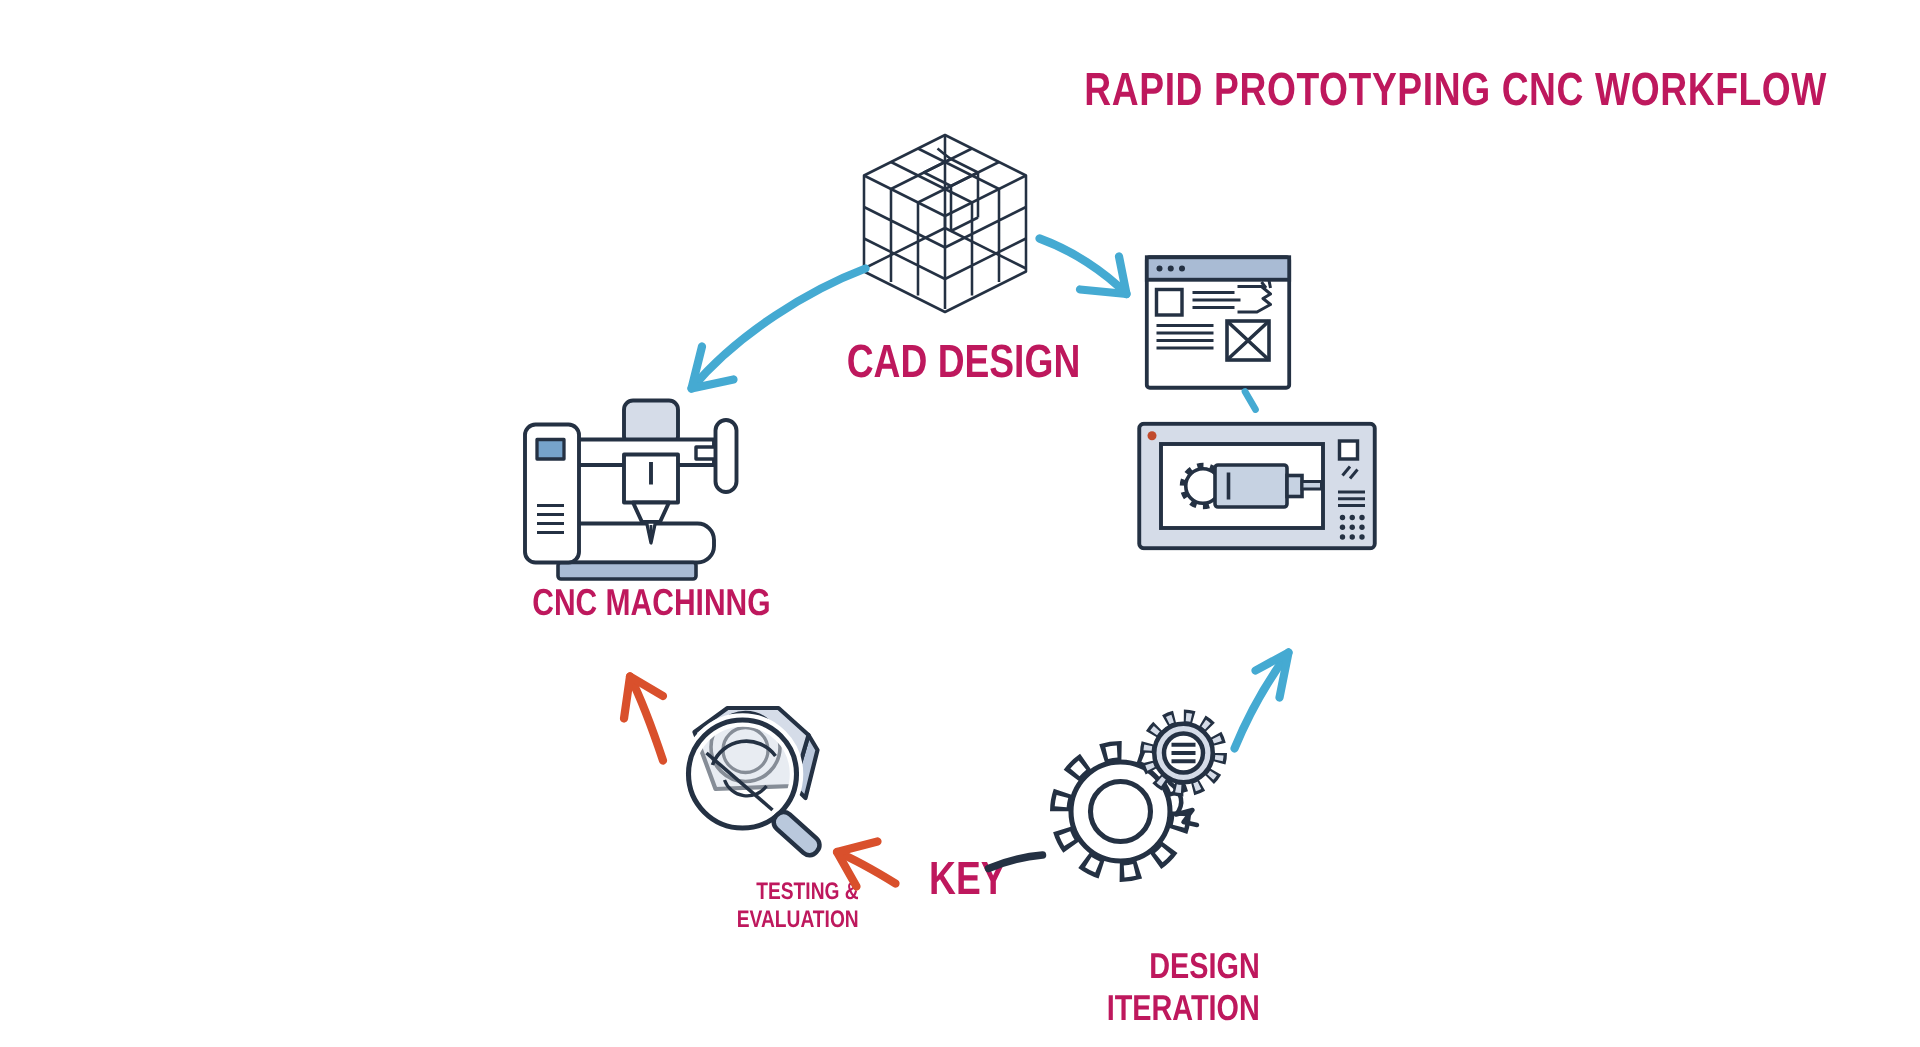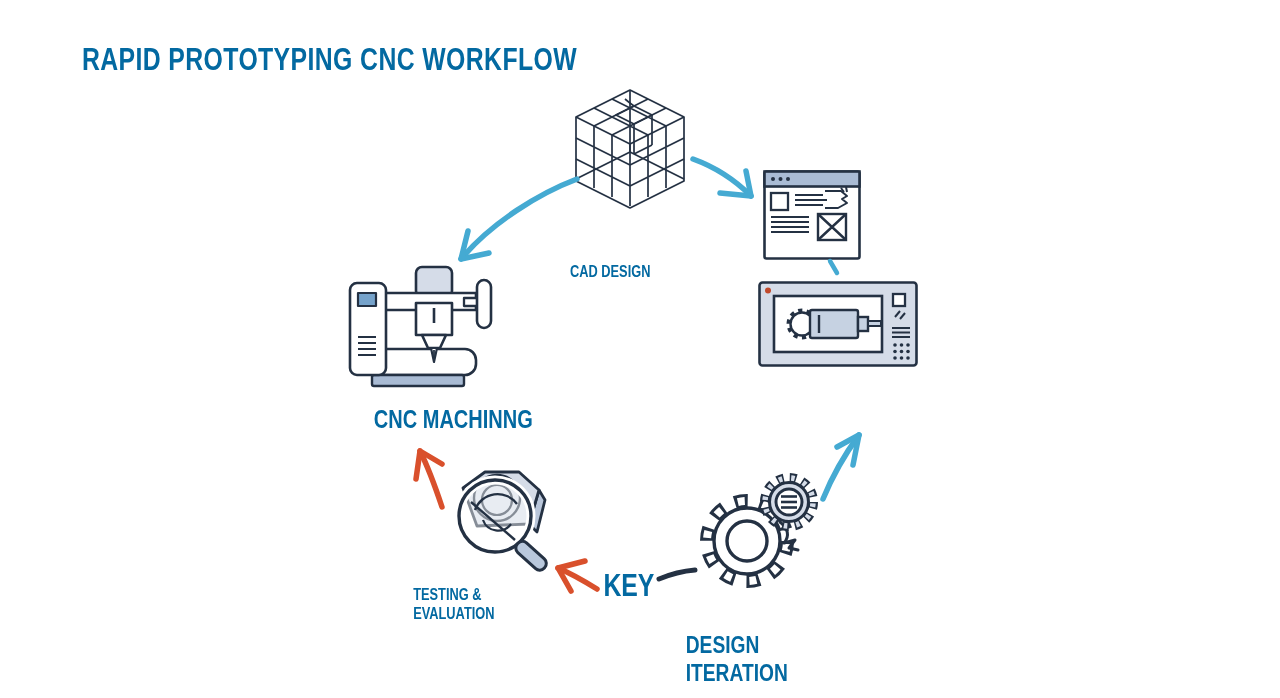--- a/index.html
+++ b/index.html
@@ -3,29 +3,29 @@
 <meta charset="utf-8">
 <style>
   html,body{margin:0;padding:0;background:#ffffff;}
   #canvas{
     position:relative;width:1280px;height:698px;overflow:hidden;
     background:#ffffff;
     font-family:"Liberation Sans", sans-serif;
   }
   .node{position:absolute;}
   .label{
-    position:absolute;text-align:left;color:#0369a1;font-weight:700;
-    white-space:nowrap;line-height:1.16;padding-left:20px;
+    position:absolute;text-align:right;color:#be185d;font-weight:700;
+    white-space:nowrap;line-height:1.16;
   }
   .cond{display:inline-block;transform:scaleX(0.8);transform-origin:center;}
   .cond span{display:block;}
   #title{left:0;right:0;top:42px;font-size:31px;letter-spacing:0.5px;}
-  #lbl-cad{left:540px;width:200px;top:223px;font-size:16px;margin-top:40px;}
+  #lbl-cad{left:540px;width:200px;top:223px;font-size:31px;}
   #lbl-cnc-right{left:738px;width:200px;top:390px;font-size:25px;}
-  #lbl-cnc-left{left:334px;width:200px;top:405px;font-size:25px;}
+  #lbl-cnc-left{left:334px;width:200px;top:388px;font-size:25px;}
   #lbl-testing{left:383px;width:200px;top:586px;font-size:16px;}
   #lbl-iter{left:653px;width:200px;top:602px;font-size:24px;margin-top:29px;}
   #lbl-key{left:577px;width:100px;top:568px;font-size:31px;}
   svg{display:block;}
   #overlay{position:absolute;left:0;top:0;pointer-events:none;}
 </style>
 </head>
 <body>
 
 <div id="canvas">

